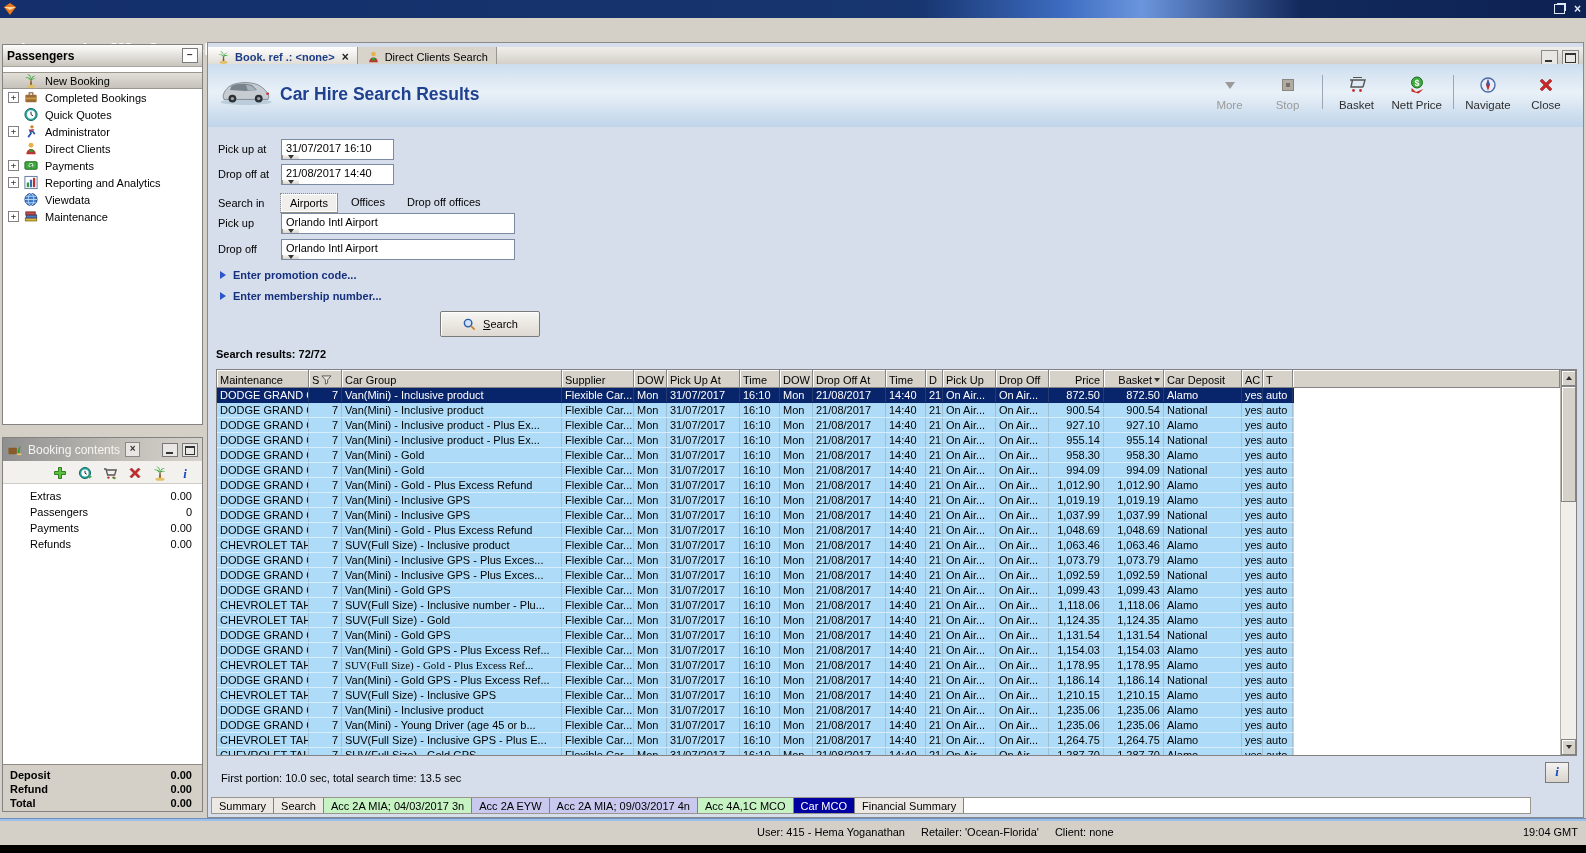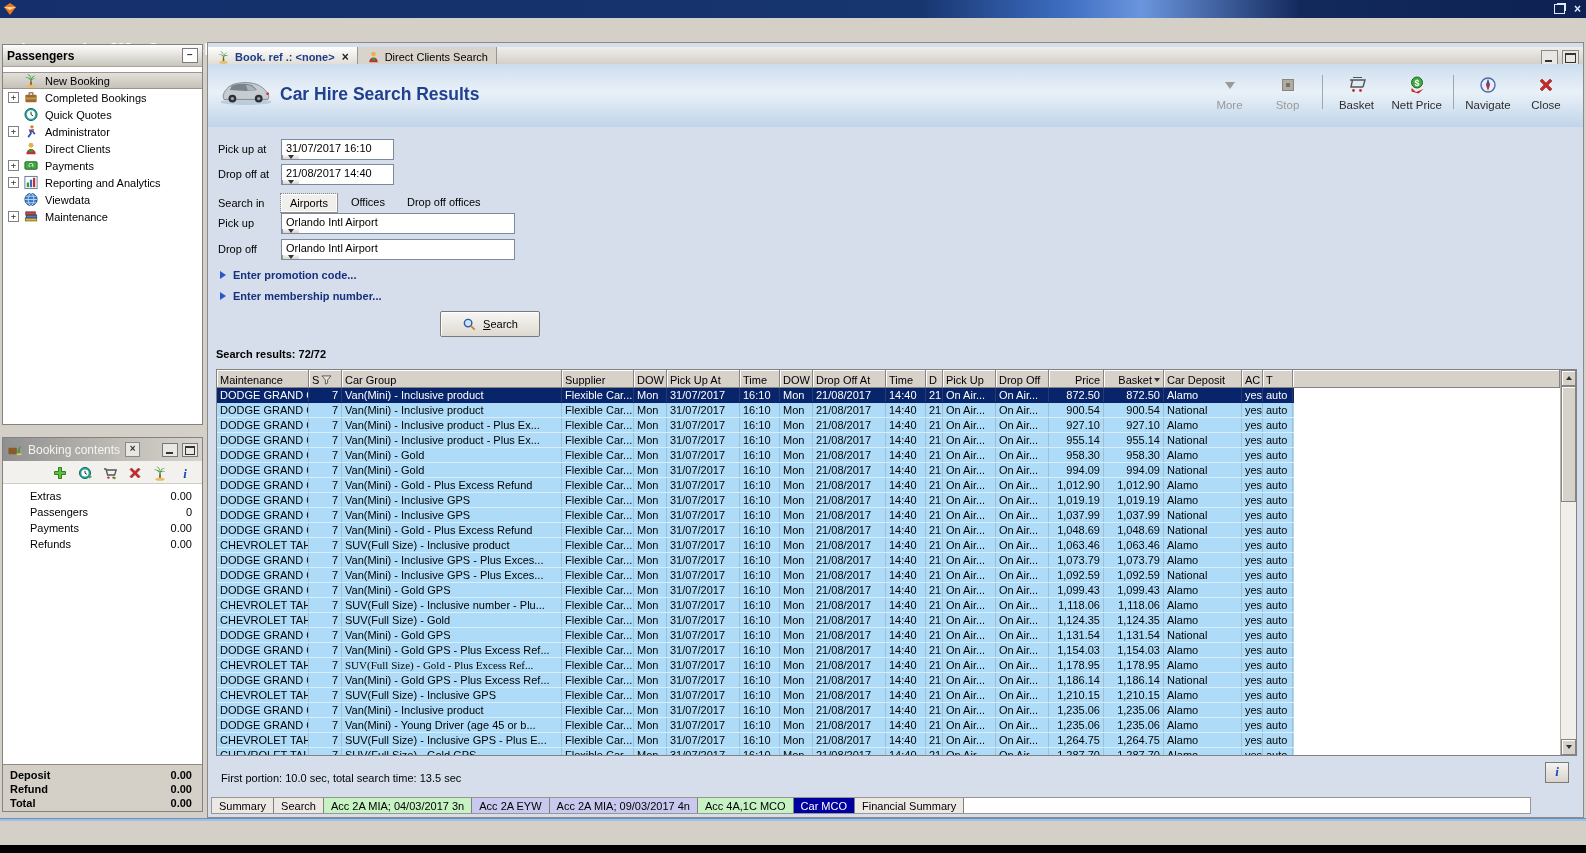--- a/index.html
+++ b/index.html
@@ -1119,14 +1119,22 @@
         <span class="btab green">Acc 2A MIA; 04/03/2017 3n</span>
         <span class="btab lavender">Acc 2A EYW</span>
         <span class="btab lavender">Acc 2A MIA; 09/03/2017 4n</span>
         <span class="btab green">Acc 4A,1C MCO</span>
         <span class="btab navy">Car MCO</span>
         <span class="btab plain">Financial Summary</span>
       </div>
   </div>
 
   <div class="blue-line"></div>
+  <div class="statusbar">
+    <span class="st-left">
+      <span>User: 415 - Hema Yoganathan</span>
+      <span>Retailer: 'Ocean-Florida'</span>
+      <span>Client: none</span>
+    </span>
+    <span class="st-time">19:04 GMT</span>
+  </div>
   <div class="bottom-black"></div>
 </div>
 
 </body></html>

